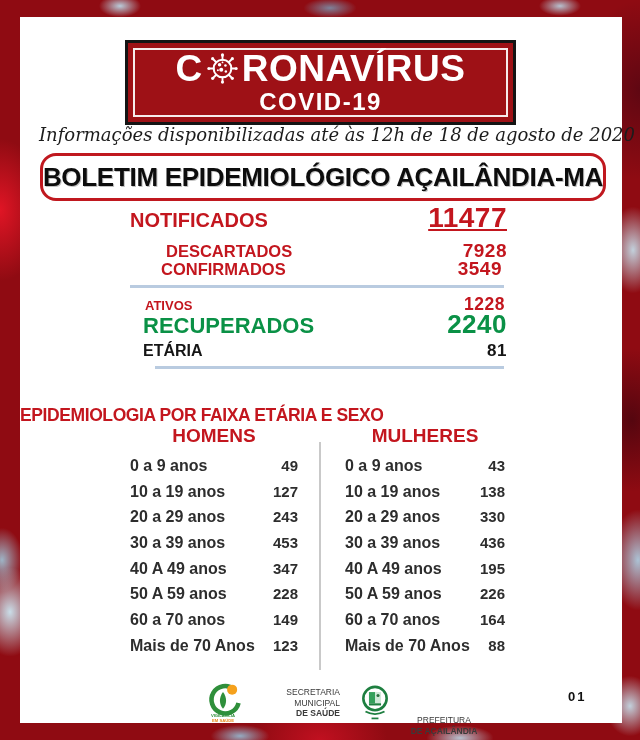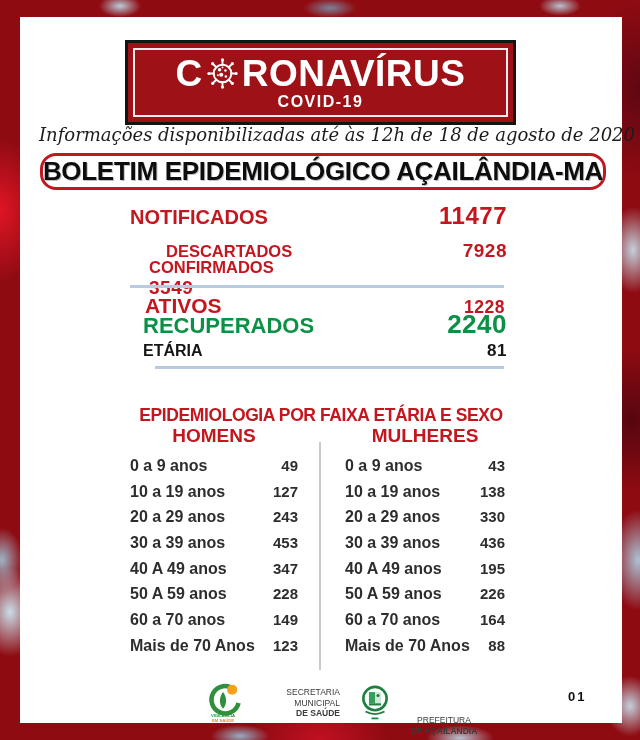--- a/index.html
+++ b/index.html
@@ -26,52 +26,52 @@
   .card{position:absolute;left:20px;top:17px;width:602px;height:706px;background:#ffffff;}
 
   
   .banner{position:absolute;left:105px;top:23px;width:391px;height:85px;background:#9e1116;
     border:3px solid #141414;box-sizing:border-box;}
   .banner-inner{position:absolute;inset:5px;border:2px solid rgba(255,255,255,.92);
     display:flex;flex-direction:column;align-items:center;justify-content:center;}
   .banner-title{display:flex;align-items:center;color:#fff;font-weight:700;font-size:37px;
     line-height:1;letter-spacing:.5px;}
   .banner-title .virus{width:37px;height:37px;margin:0 1px;}
-  .banner-subtitle{color:#fff;font-weight:700;font-size:16px;letter-spacing:1.5px;margin-top:1px;}
+  .banner-subtitle{color:#fff;font-weight:700;font-size:24px;letter-spacing:1.5px;margin-top:1px;}
 
   .info-line{position:absolute;left:0;top:107px;width:602px;text-align:center;
     font-family:"DejaVu Serif",serif;font-style:italic;font-size:18px;color:#1c1c1c;padding-left:16px;}
 
-  .title-box{position:absolute;left:20px;top:136px;width:566px;height:37px;box-sizing:border-box;
+  .title-box{position:absolute;left:20px;top:136px;width:566px;height:48px;box-sizing:border-box;
     border:3px solid #c0181f;border-radius:16px;display:flex;align-items:center;justify-content:center;}
   .title-box span{font-size:26px;font-weight:700;color:#0d0d0d;letter-spacing:-0.3px;
     text-shadow:1px 1px 0 rgba(120,120,120,.45);white-space:nowrap;}
 
   
   .stat{position:absolute;display:flex;justify-content:space-between;align-items:baseline;}
   .red{color:#c3161e}.green{color:#0a9146}.black{color:#151515}
   .stat .lbl{font-weight:700;}
   .stat .val{font-weight:700;letter-spacing:.5px;}
   #r-not{left:110px;top:185px;width:377px;}
-  #r-not .lbl{font-size:20px;} #r-not .val{font-size:24px;}
+  #r-not .lbl{font-size:20px;} #r-not .val{font-size:28px;text-decoration:underline;}
   #r-desc{left:123px;top:223px;width:364px;}
   #r-desc .lbl,#r-conf .lbl{font-size:16.5px;margin-left:23px;} #r-desc .val,#r-conf .val{font-size:19px;}
-  #r-conf{left:106px;top:241px;width:364px;flex-direction:column;}
+  #r-conf{left:118px;top:241px;width:364px;}
   #r-ativos{left:125px;top:277px;width:360px;}
-  #r-ativos .lbl{font-size:21px;} #r-ativos .val{font-size:17.5px;}
+  #r-ativos .lbl{font-size:13px;} #r-ativos .val{font-size:17.5px;}
   #r-recu{left:123px;top:292px;width:364px;}
   #r-recu .lbl{font-size:22px;} #r-recu .val{font-size:26px;}
   #r-obitos{left:123px;top:324px;width:364px;}
   #r-obitos .lbl{font-size:16px;} #r-obitos .val{font-size:17px;}
   .sep{position:absolute;height:3px;background:#b9cbe0;}
   #sep1{left:110px;top:268px;width:374px;}
   #sep2{left:135px;top:349px;width:349px;}
 
   
-  .epi-title{position:absolute;left:0;top:388px;width:602px;text-align:center;
+  .epi-title{position:absolute;left:0;top:388px;width:602px;text-align:left;
     font-size:17.5px;font-weight:700;color:#c3161e;letter-spacing:-0.4px;}
   .col-header{position:absolute;top:408px;text-align:center;font-size:19px;font-weight:700;color:#c3161e;}
   #hdr-homens{left:110px;width:168px;}
   #hdr-mulheres{left:325px;width:160px;}
   .v-divider{position:absolute;left:299px;top:425px;width:2px;height:228px;background:#c9c9c9;}
   .age-col{position:absolute;top:440px;}
   #col-homens{left:110px;width:168px;}
   #col-mulheres{left:325px;width:160px;}
   .age-row{display:flex;justify-content:space-between;align-items:baseline;height:17px;margin-bottom:8.7px;}
   .age-row .a-lbl{font-size:16px;font-weight:700;color:#2d2d2d;white-space:nowrap;}

